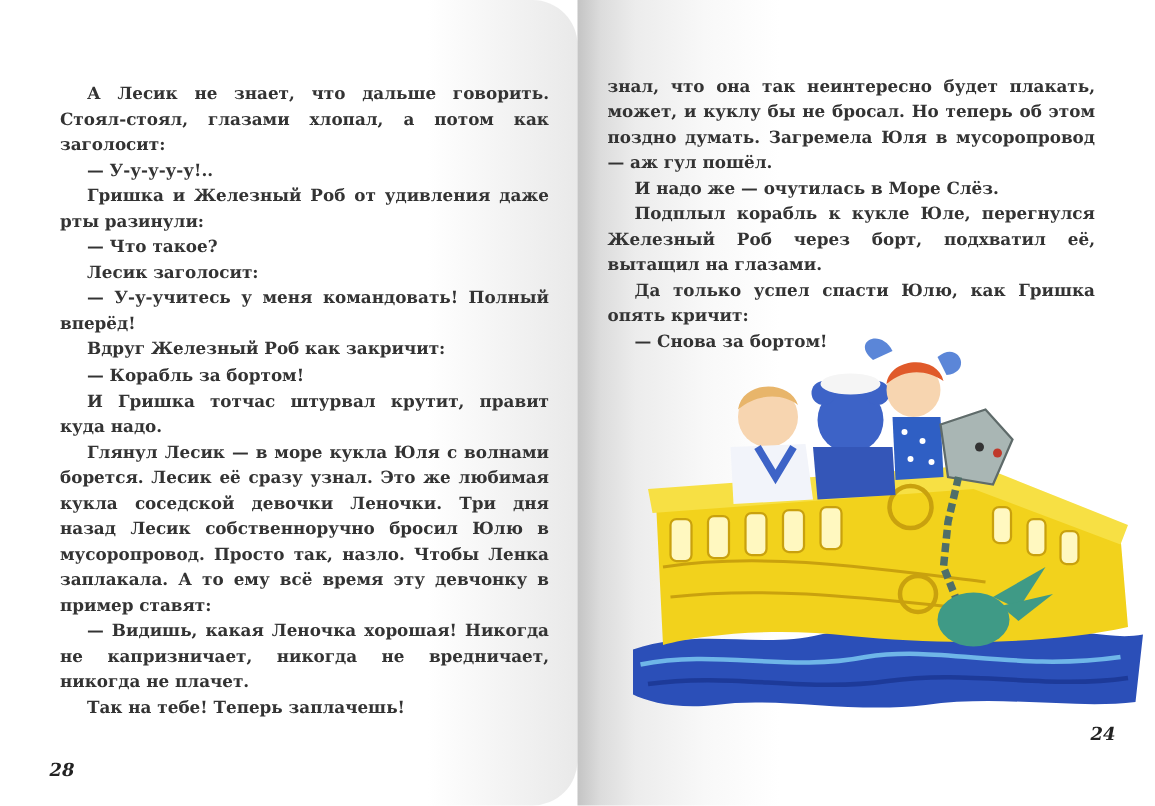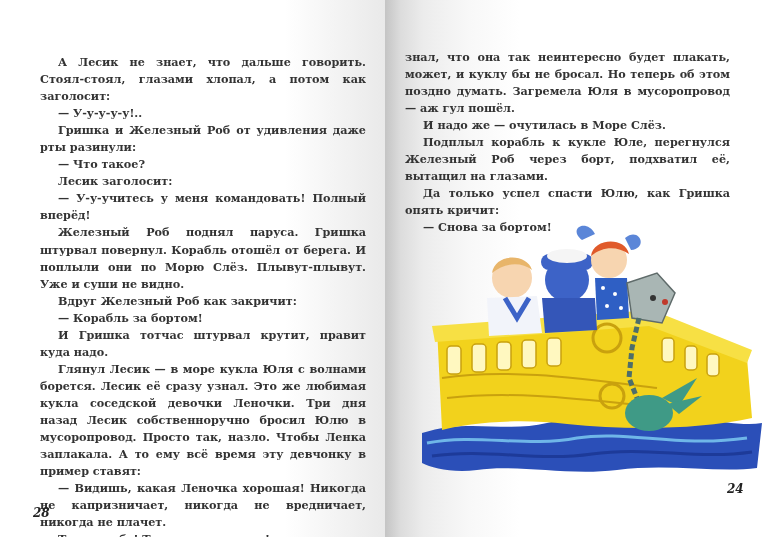--- a/index.html
+++ b/index.html
@@ -1,20 +1,20 @@
 <!DOCTYPE html>
 <html><head>
   <meta charset="utf-8">
   <style>
     html, body { margin:0; padding:0; }
     body { width:770px; height:537px; overflow:hidden; background:#fff; position:relative;
       font-family:"DejaVu Serif", "Liberation Serif", serif; color:#2a2a2a; }
     .spread { position:absolute; left:0; top:0; width:770px; height:537px; display:flex; }
     .page { position:relative; height:537px; width:385px; box-sizing:border-box; }
-    .page-left { background: linear-gradient(to right, #ffffff 0%, #ffffff 74%, #f3f3f3 88%, #e9e9e9 100%); }
+    .page-left { background: linear-gradient(to right, #ffffff 0%, #ffffff 74%, #f3f3f3 88%, #e9e9e9 100%); border-radius: 30px; }
     .page-right { background: linear-gradient(to right, #c4c4c4 0%, #dcdcdc 4%, #ececec 10%, #f8f8f8 22%, #ffffff 35%, #ffffff 100%); }
     .text { position:absolute; font-size:11.2px; line-height:17.05px; text-align:justify; font-weight:bold; color:#333; }
     .page-left .text { left:40px; top:54px; width:326px; }
     .page-right .text { left:20px; top:49px; width:325px; }
     .text p { margin:0; text-indent:18px; }
     .text p.noindent { text-indent:0; }
     .page-num { position:absolute; font-style:italic; font-weight:bold; font-size:12px; color:#222; }
     .page-left .page-num { left:33px; top:506px; }
     .page-right .page-num { left:342px; top:482px; }
     .illustration { position:absolute; left:32px; top:218px; width:350px; height:260px; }
@@ -24,21 +24,20 @@
 
 <div class="spread">
   <div class="page page-left">
     <div class="text">
       <p>А Лесик не знает, что дальше говорить. Стоял-стоял, глазами хлопал, а потом как заголосит:</p>
       <p>— У-у-у-у-у!..</p>
       <p>Гришка и Железный Роб от удивления даже рты разинули:</p>
       <p>— Что такое?</p>
       <p>Лесик заголосит:</p>
       <p>— У-у-учитесь у меня командовать! Полный вперёд!</p>
-      <p>Железный Роб поднял паруса. Гришка штурвал повернул. Корабль отошёл от берега. И поплыли они по Морю Слёз. Плывут-плывут. Уже и суши не видно.</p>
       <p>Вдруг Железный Роб как закричит:</p>
       <p>— Корабль за бортом!</p>
       <p>И Гришка тотчас штурвал крутит, правит куда надо.</p>
       <p>Глянул Лесик — в море кукла Юля с волнами борется. Лесик её сразу узнал. Это же любимая кукла соседской девочки Леночки. Три дня назад Лесик собственноручно бросил Юлю в мусоропровод. Просто так, назло. Чтобы Ленка заплакала. А то ему всё время эту девчонку в пример ставят:</p>
       <p>— Видишь, какая Леночка хорошая! Никогда не капризничает, никогда не вредничает, никогда не плачет.</p>
       <p>Так на тебе! Теперь заплачешь!</p>
 
     </div>
     <div class="page-num">28</div>
   </div>

